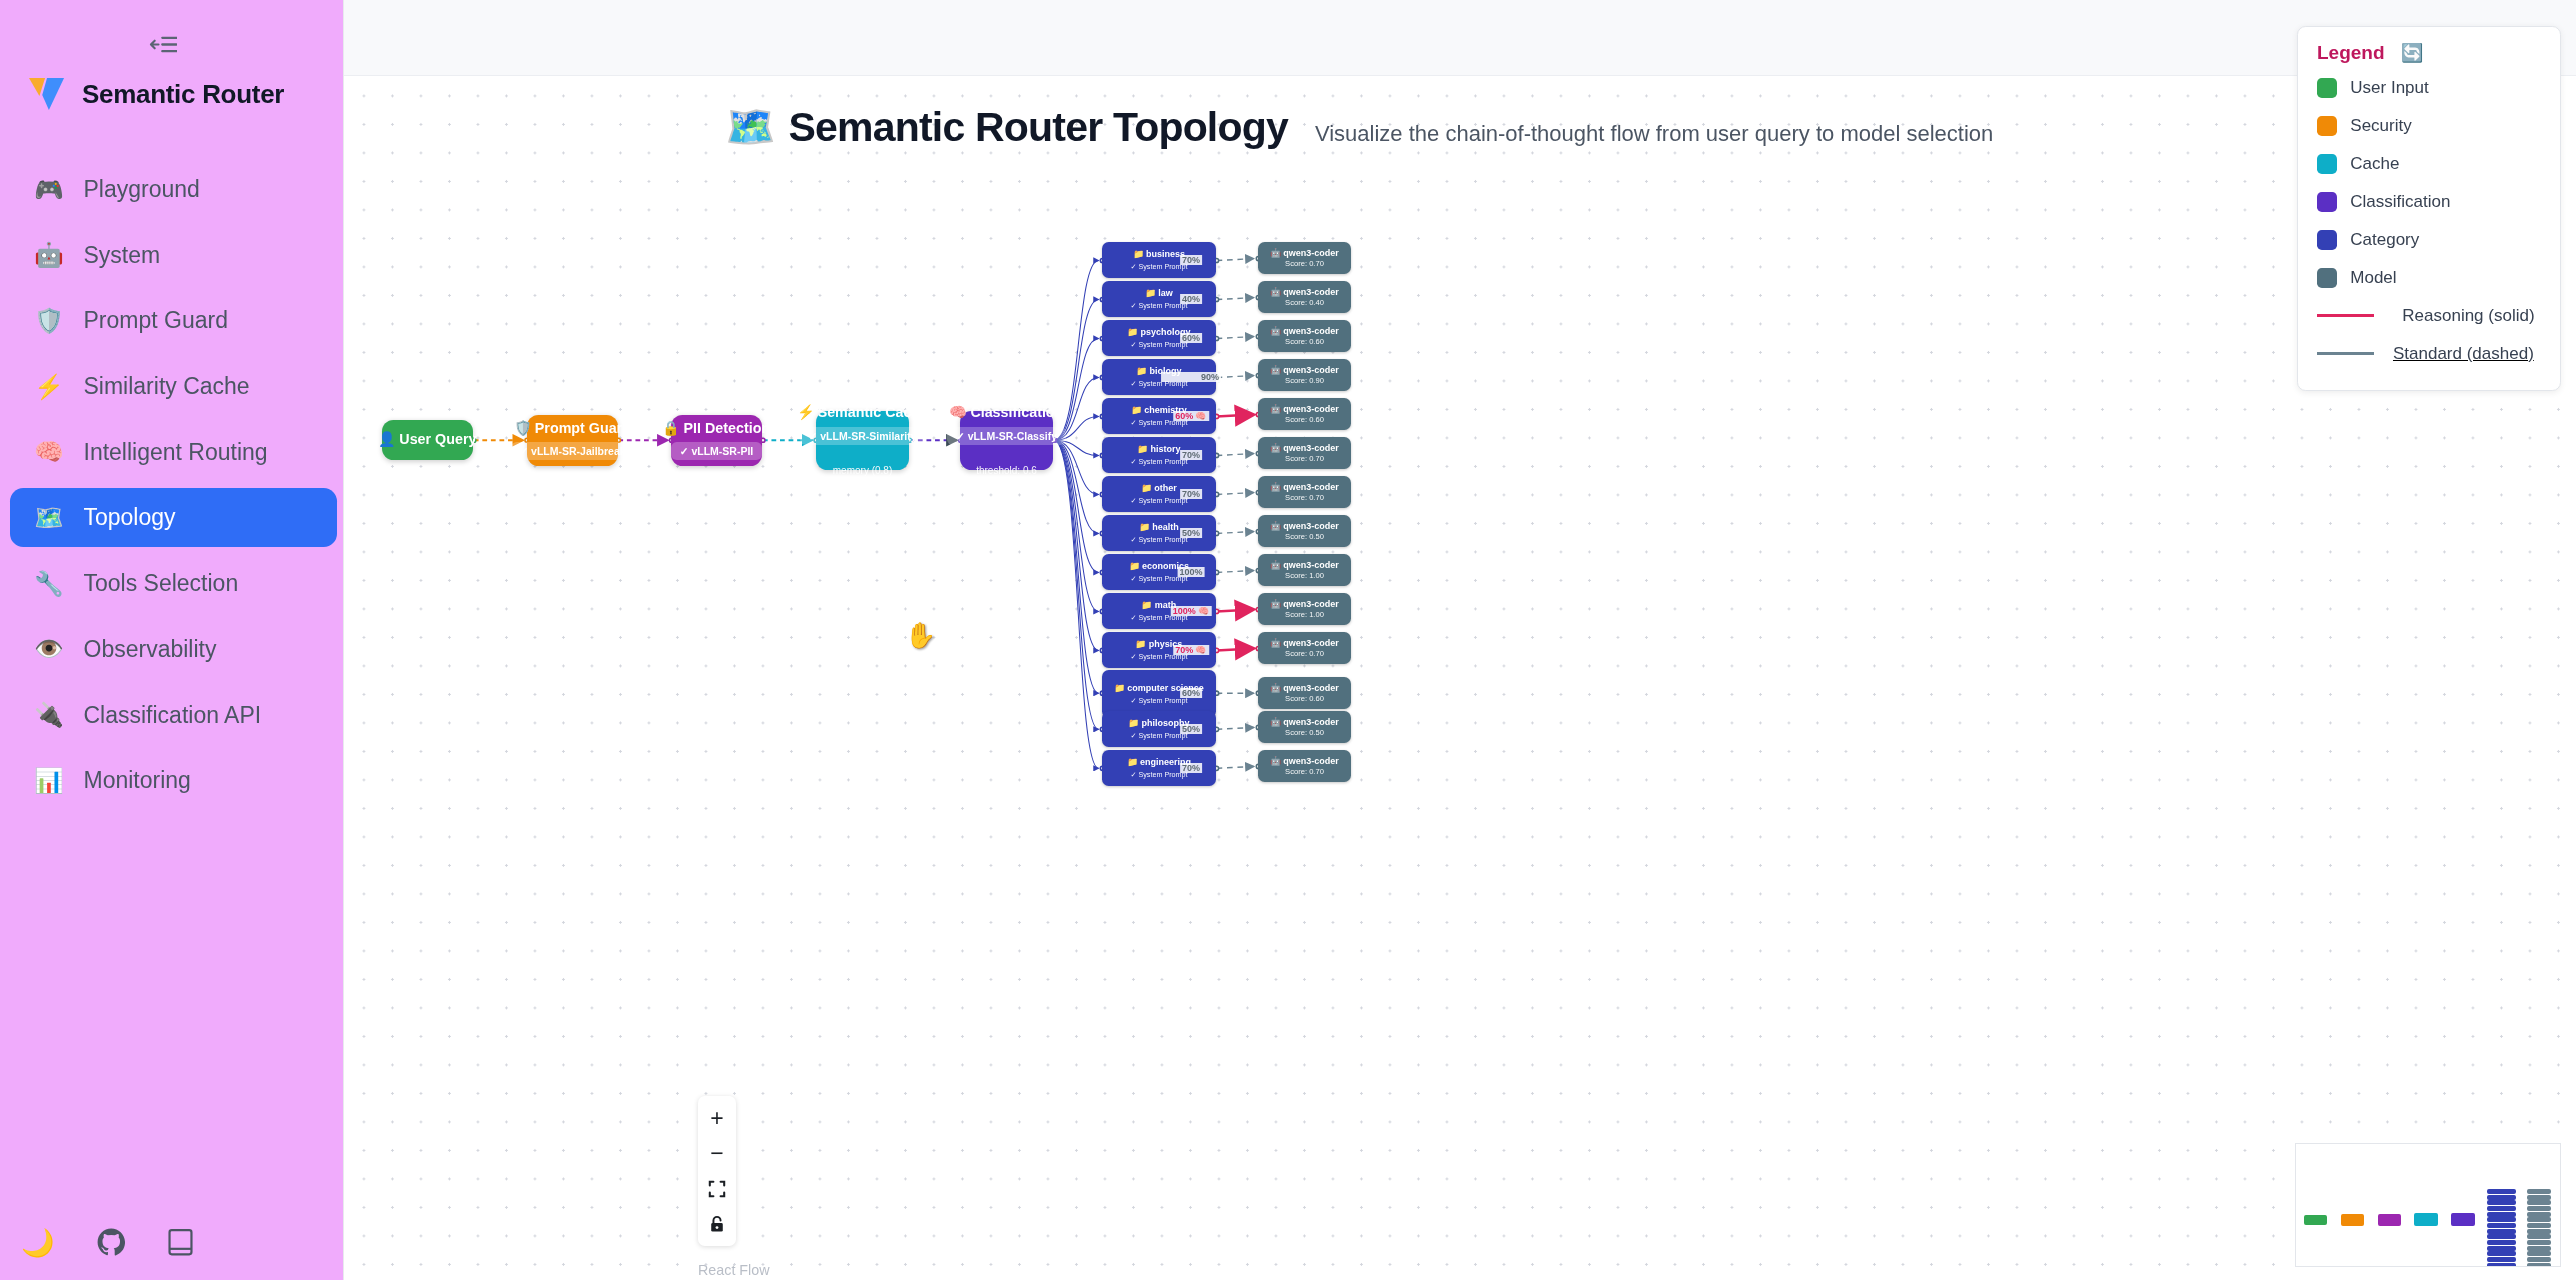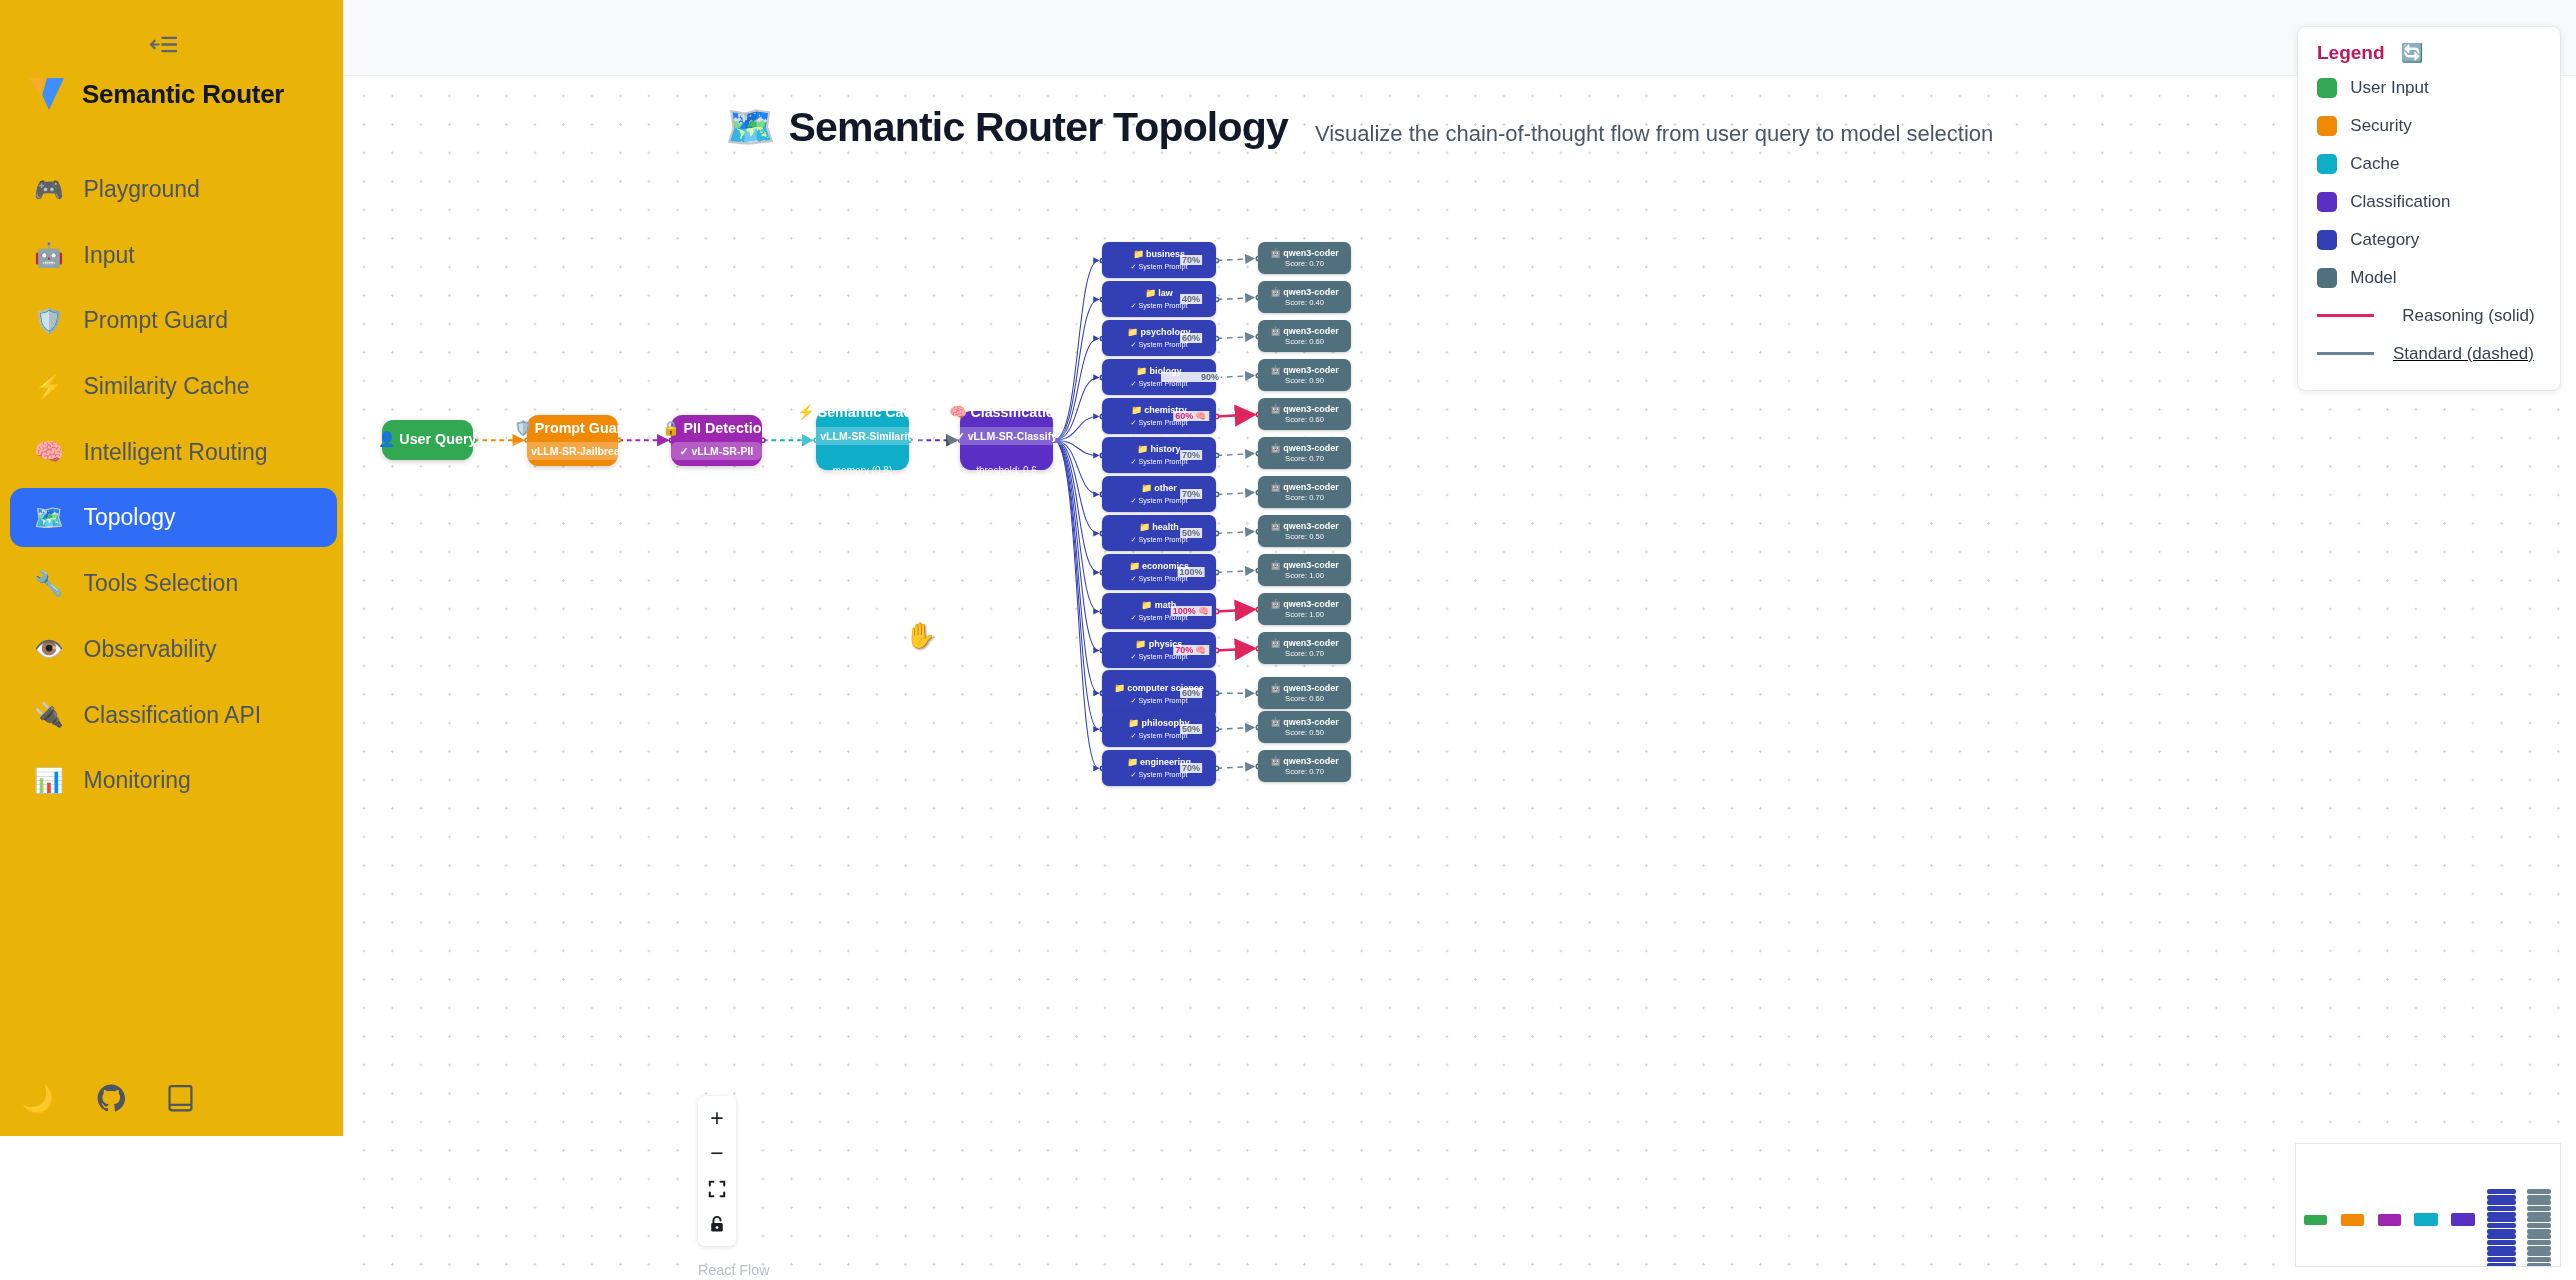--- a/index.html
+++ b/index.html
@@ -6,22 +6,22 @@
   html, body {
     width: 2576px; height: 1280px;
     font-family: "Liberation Sans", sans-serif;
     background: #ffffff;
     overflow: hidden;
   }
   #app { position: relative; width: 2576px; height: 1280px; display: flex; }
 
   
   .sidebar {
-    width: 344px; height: 1136px; flex: 0 0 344px;
-    background: #eab308;
+    width: 344px; height: 1280px; flex: 0 0 344px;
+    background: #f0abfc;
     border-right: 1px solid #e8eaee;
     position: relative;
   }
   .collapse-btn {
     position: absolute; top: 28.5px; left: 141px;
     width: 44px; height: 32px;
     display: flex; align-items: center; justify-content: center;
     cursor: pointer; color: #5b6474;
   }
   .brand {
@@ -205,21 +205,21 @@
       <span class="brand-name">Semantic Router</span>
     </div>
 
     <div class="nav">
       <div class="nav-item">
         <span class="nav-icon">🎮</span>
         <span>Playground</span>
       </div>
       <div class="nav-item">
         <span class="nav-icon">🤖</span>
-        <span>Input</span>
+        <span>System</span>
       </div>
       <div class="nav-item">
         <span class="nav-icon">🛡️</span>
         <span>Prompt Guard</span>
       </div>
       <div class="nav-item">
         <span class="nav-icon">⚡</span>
         <span>Similarity Cache</span>
       </div>
       <div class="nav-item">

